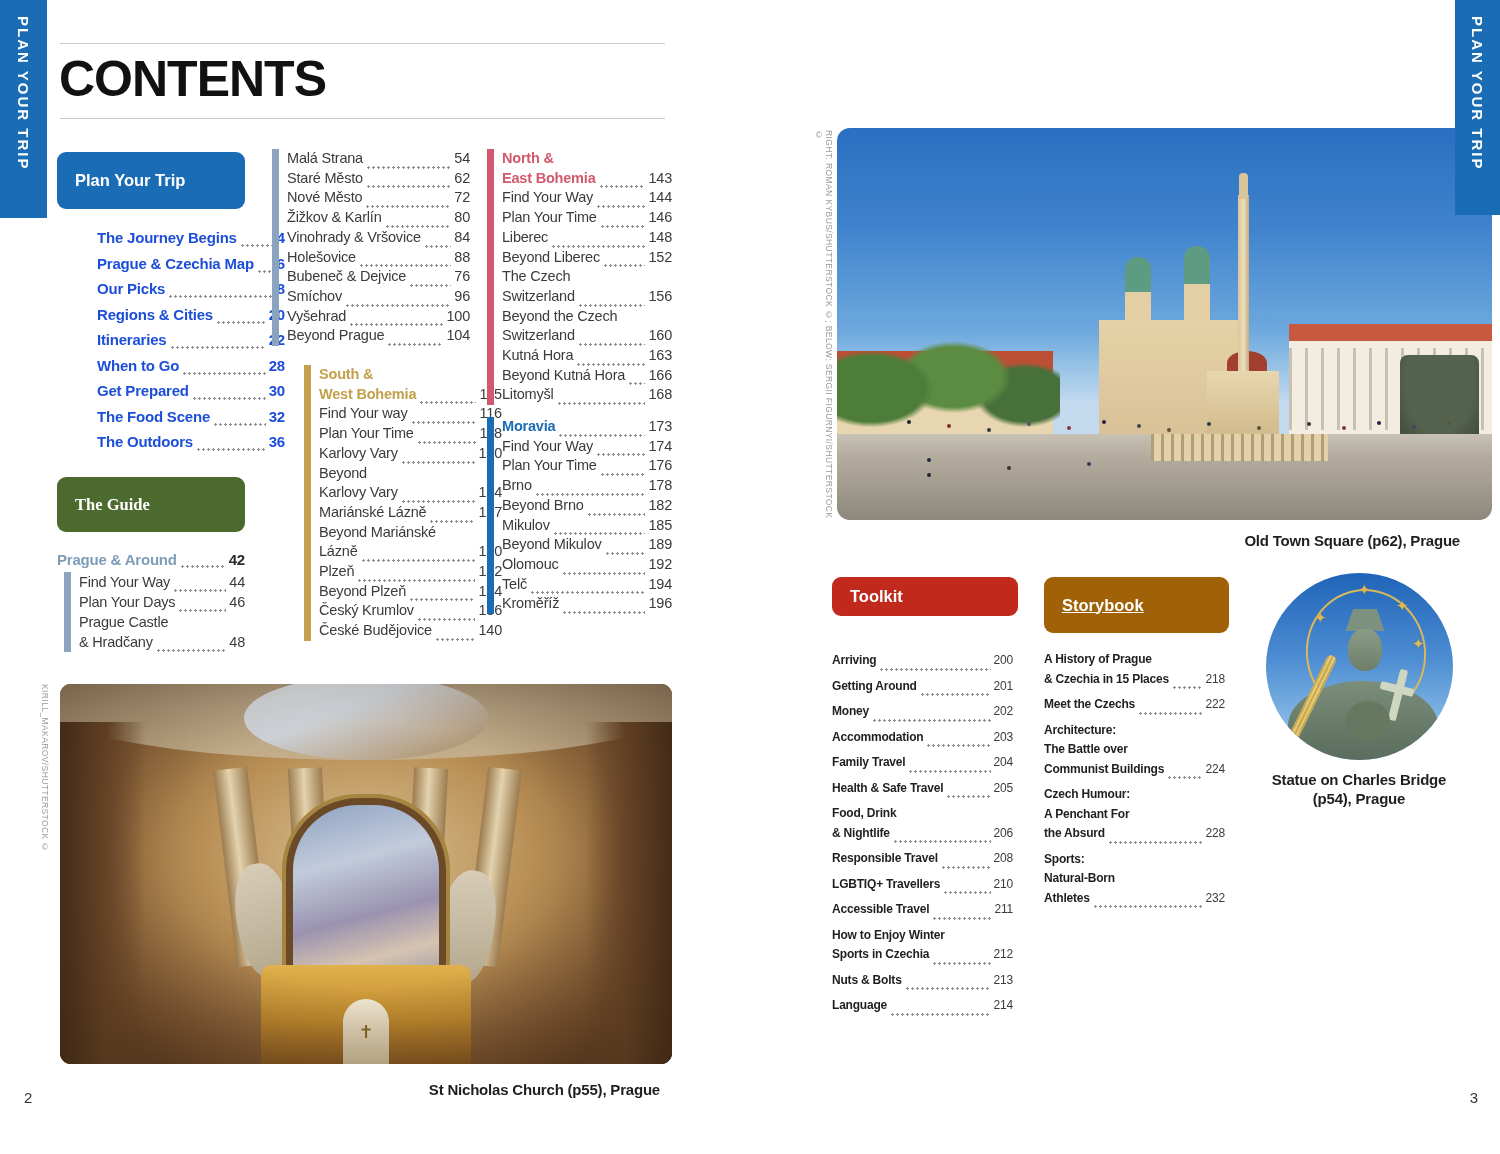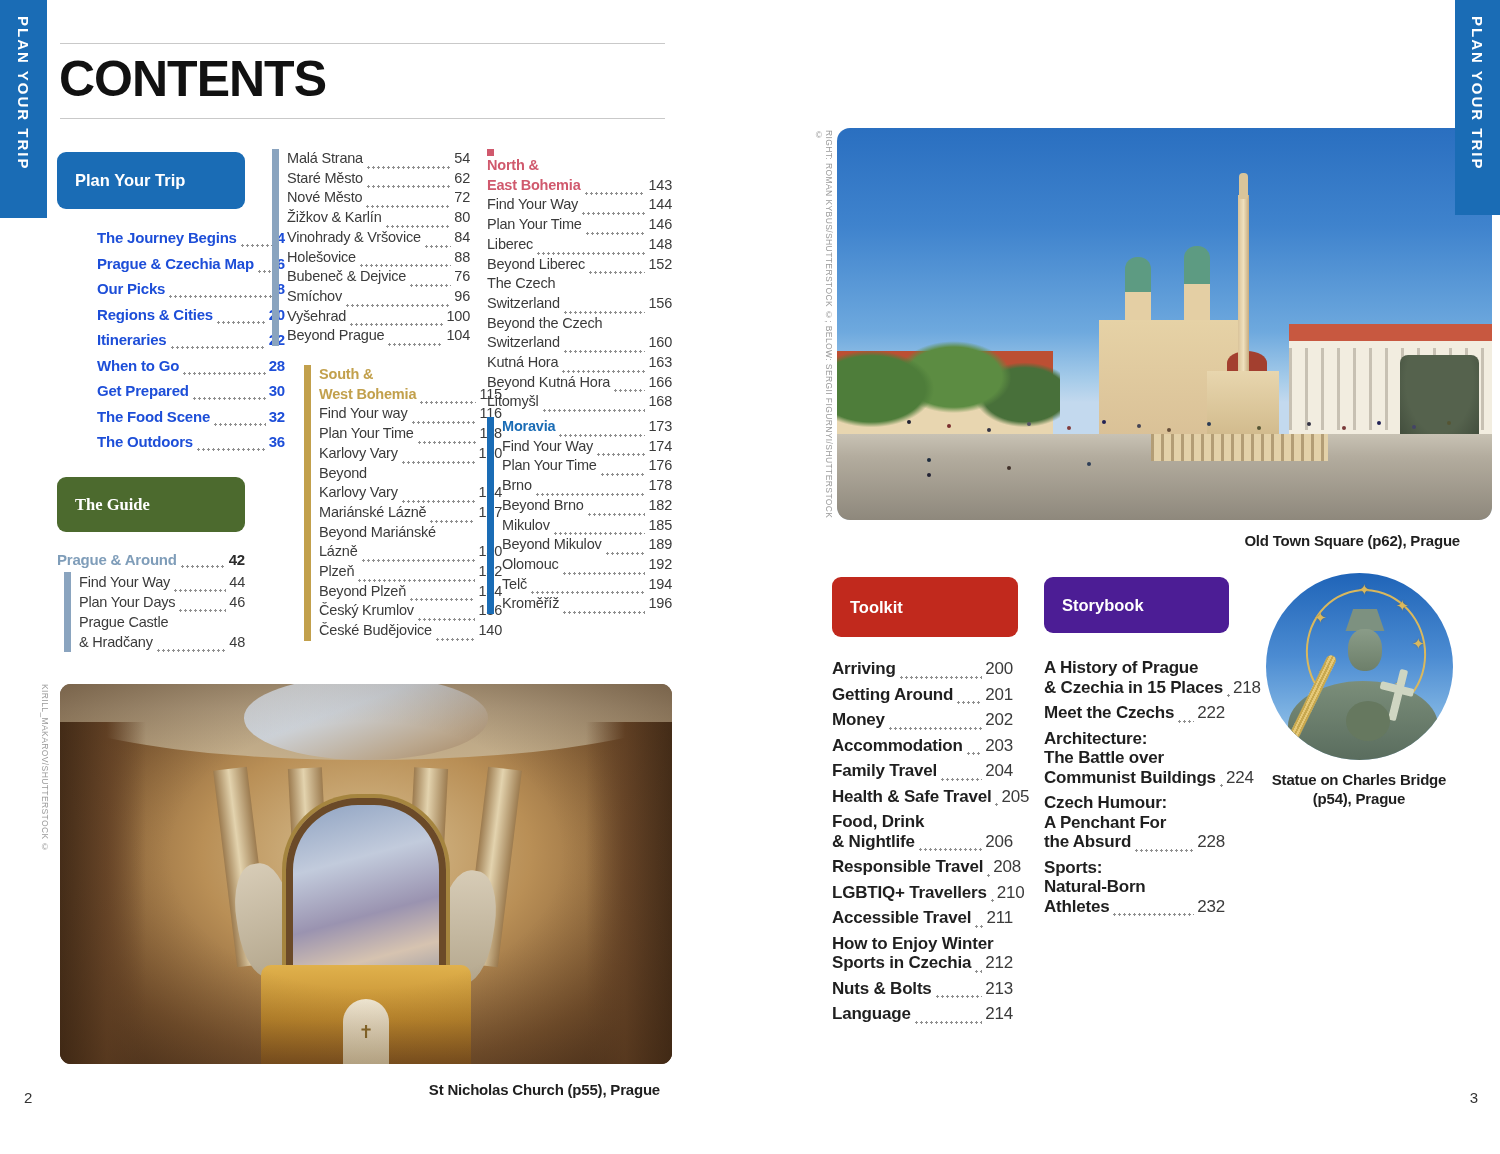--- a/index.html
+++ b/index.html
@@ -14,21 +14,21 @@
   
   .rule{position:absolute;height:1px;background:#c9c9c9;}
   .contents-title{position:absolute;left:59px;top:50px;font-size:50px;font-weight:800;
                   letter-spacing:-1px;color:#111;}
   
   .box{position:absolute;border-radius:9px;display:flex;align-items:center;
        color:#fff;font-weight:700;font-size:16.5px;padding-left:18px;box-sizing:border-box;}
   .box-blue{background:#1a6cb5;}
   .box-green{background:#4c6a2e;}
   .box-red{background:#c1291d;}
-  .box-tan{background:#4c1d95;}
+  .box-tan{background:#a16207;text-decoration:underline;}
   
   .toc-item{break-inside:avoid;}
   .toc-row{display:flex;align-items:flex-end;white-space:nowrap;}
   .toc-leader{flex:1;min-width:4px;height:10px;margin:0 3px;
       background-image:radial-gradient(circle,#8f8f8f 1.05px,transparent 1.3px);
       background-size:5px 3px;background-repeat:repeat-x;background-position:0 bottom;}
   .toc-page{flex:0 0 auto;}
   .group{position:absolute;display:flex;}
   .bar{width:7px;flex:0 0 7px;margin-right:8px;}
   .bar-steel{background:#8aa4bf;}
@@ -40,21 +40,21 @@
   .sec-pink .toc-header{color:#d0596d;}
   .sec-blue .toc-header{color:#1a6cb5;}
   .toc-header{font-weight:700;}
   .toc-header .toc-page{color:#3b3b3b;font-weight:400;}
   .list-col1{position:absolute;font-size:15px;line-height:19px;color:#1d4ed8;
              font-weight:700;letter-spacing:-0.2px;margin-left:40px;}
   .list-col1 .toc-item{margin-bottom:6.5px;}
   .steel-header{position:absolute;font-size:15px;font-weight:700;color:#7f9db9;letter-spacing:-0.2px;}
   .steel-header .toc-page{color:#2b2b2b;}
   .sublist{font-weight:400;color:#3b3b3b;font-size:14.5px;line-height:20px;}
-  .list-bold{font-weight:700;color:#1f1f1f;font-size:17px;line-height:19.5px;letter-spacing:-0.2px;margin-top:8px;}
+  .list-bold{font-weight:700;color:#1f1f1f;font-size:12px;line-height:19.5px;letter-spacing:-0.2px;}
   .list-bold .toc-item{margin-bottom:6px;}
   .list-bold .toc-page{font-weight:400;color:#3b3b3b;}
   
   .caption{position:absolute;font-weight:700;font-size:15px;color:#1f1f1f;letter-spacing:-0.2px;}
   .credit{position:absolute;writing-mode:vertical-rl;text-orientation:mixed;color:#9a9a9a;
           font-size:8.5px;letter-spacing:0.4px;}
   .pagenum{position:absolute;font-size:15px;color:#333;}
   
   .photo{position:absolute;overflow:hidden;}
   .ph-abs{position:absolute;}
@@ -409,21 +409,21 @@
         <div class="toc-item">
           <div class="toc-row">
             <span class="toc-label">České Budějovice</span>
             <span class="toc-leader"></span>
             <span class="toc-page">140</span>
           </div>
         </div>
       </div>
   </div>
 
-  <div class="group sec-pink" style="left:487px;top:149px;width:185px;flex-direction:column;">
+  <div class="group sec-pink" style="left:487px;top:149px;width:185px;">
     <div class="bar bar-pink"></div>
     <div class="glist">
         <div class="toc-item toc-header">
           <div class="toc-line">North &amp;</div>
           <div class="toc-row">
             <span class="toc-label">East Bohemia</span>
             <span class="toc-leader"></span>
             <span class="toc-page">143</span>
           </div>
         </div>
@@ -604,21 +604,21 @@
     <div class="ph-abs column-shaft"></div>
     <div class="ph-abs column-statue"></div>
     <div class="ph-abs pave2"></div>
     <div class="ph-abs pavement"></div>
     <div class="ph-abs column-base"></div>
     <div class="ph-abs balustrade"></div>
     <div class="ph-abs people"></div>
   </div>
   <div class="caption" style="left:1160px;top:532px;width:300px;text-align:right;">Old Town Square (p62), Prague</div>
 
-  <div class="box box-red" style="left:832px;top:577px;width:186px;height:60px;">
+  <div class="box box-red" style="left:832px;top:577px;width:186px;height:39px;">
     <span>Toolkit</span>
   </div>
   <div class="list-bold" style="position:absolute;left:832px;top:651px;width:181px;">
       <div class="toc-item">
         <div class="toc-row">
           <span class="toc-label">Arriving</span>
           <span class="toc-leader"></span>
           <span class="toc-page">200</span>
         </div>
       </div>

